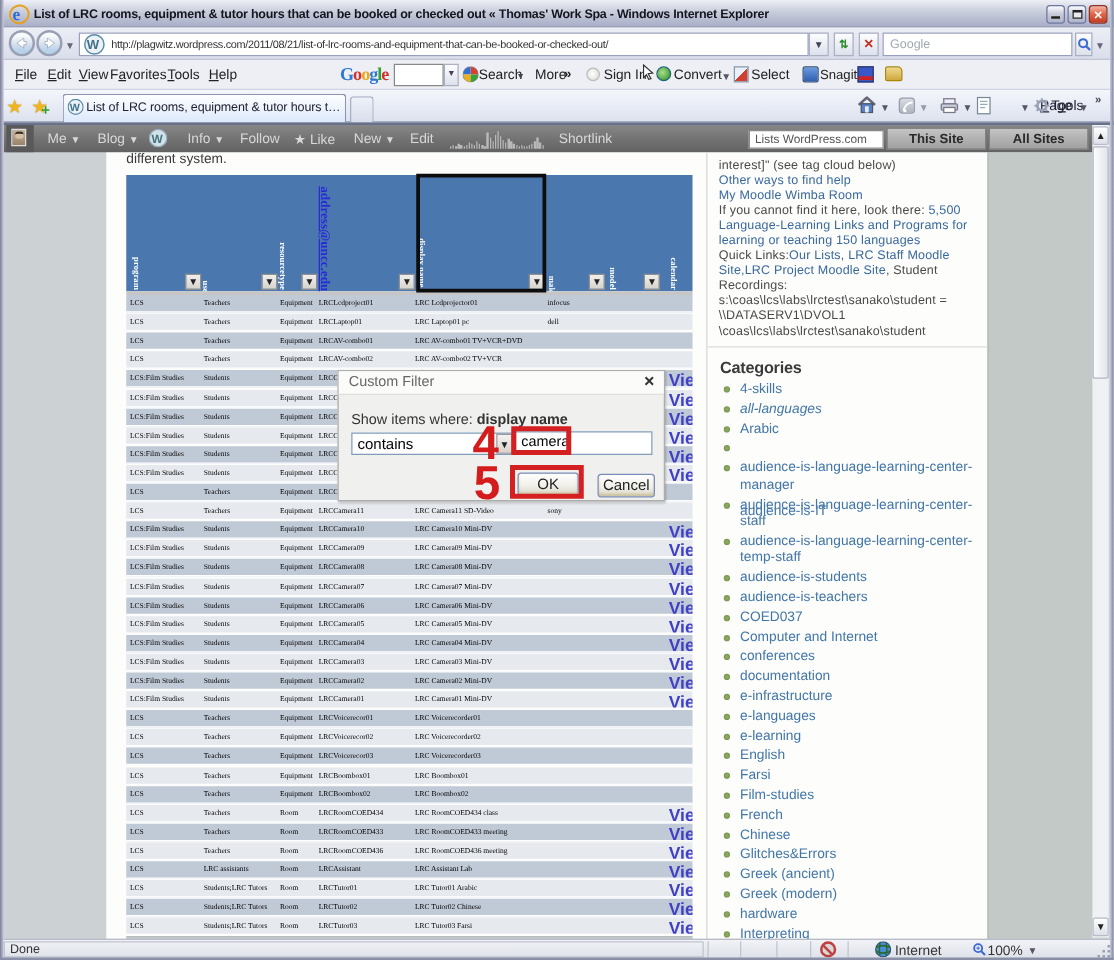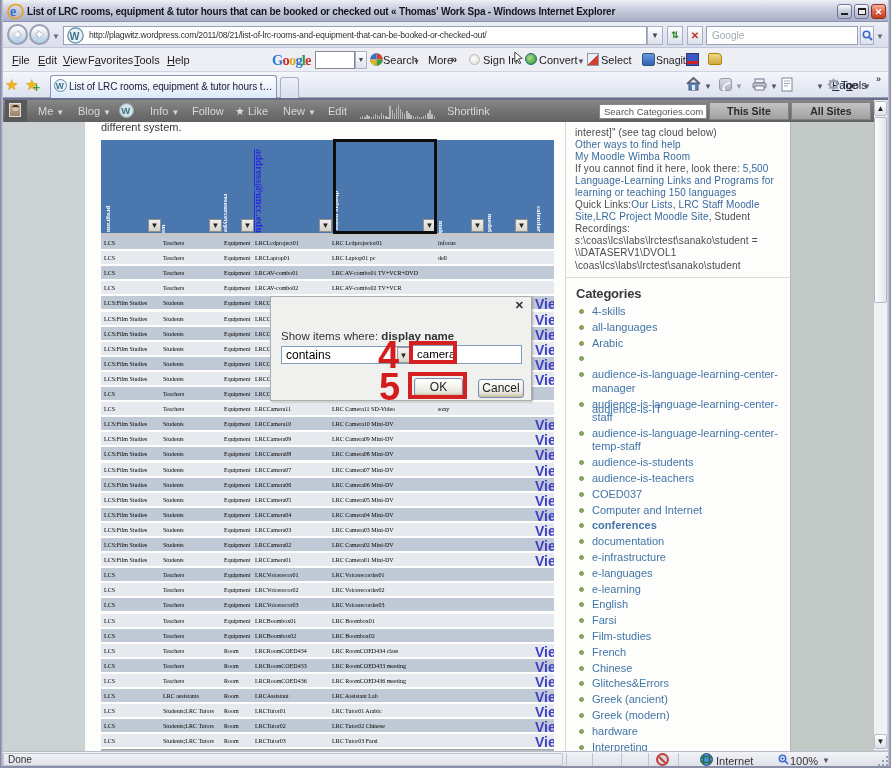--- a/index.html
+++ b/index.html
@@ -244,21 +244,21 @@
     <div style="position:absolute;left:58.8px;bottom:0;width:1.4px;height:2px;background:#b8b8b8;"></div>
     <div style="position:absolute;left:60.9px;bottom:0;width:1.4px;height:2px;background:#b8b8b8;"></div>
     <div style="position:absolute;left:63.0px;bottom:0;width:1.4px;height:3px;background:#b8b8b8;"></div>
     <div style="position:absolute;left:65.1px;bottom:0;width:1.4px;height:4px;background:#b8b8b8;"></div>
     <div style="position:absolute;left:67.2px;bottom:0;width:1.4px;height:6px;background:#b8b8b8;"></div>
     <div style="position:absolute;left:69.3px;bottom:0;width:1.4px;height:9px;background:#b8b8b8;"></div>
     <div style="position:absolute;left:71.4px;bottom:0;width:1.4px;height:5px;background:#b8b8b8;"></div>
     <div style="position:absolute;left:73.5px;bottom:0;width:1.4px;height:3px;background:#b8b8b8;"></div>
   </div>
 <div class="abs wpitem" style="left:447px;">Shortlink</div>
-<div class="abs" style="left:599px;top:104px;width:108px;height:15px;background:#fff;border:1px solid #888;font-size:9.5px;color:#555;line-height:14px;padding-left:4px;white-space:nowrap;">Search Categories.com</div>
+<div class="abs" style="left:599px;top:104px;width:108px;height:15px;background:#fff;border:1px solid #888;font-size:9.5px;color:#555;line-height:14px;padding-left:4px;white-space:nowrap;">Lists WordPress.com</div>
 <div class="abs" style="left:709px;top:102px;width:80px;height:18px;background:linear-gradient(#c4c4c4,#a0a0a0);border:1px solid #808080;font-size:10.5px;font-weight:bold;color:#2a2a2a;text-align:center;line-height:17px;">This Site</div>
 <div class="abs" style="left:791px;top:102px;width:80px;height:18px;background:linear-gradient(#c4c4c4,#a0a0a0);border:1px solid #808080;font-size:10.5px;font-weight:bold;color:#2a2a2a;text-align:center;line-height:17px;">All Sites</div>
 <div class="abs" id="pagebg"></div>
 <div class="abs" id="whitemain"></div>
 <div class="abs" id="graycol"></div>
 <div class="abs" id="sidebarline"></div>
 <div class="abs" style="left:101px;top:121px;font-size:11px;color:#3a3a3a;">different system.</div>
 <div class="abs" id="thead"></div>
 <div class="abs" id="theadband"></div>
 <div class="abs" style="left:101px;top:140px;width:453px;height:93px;overflow:hidden;">
@@ -554,41 +554,41 @@
 <a>Site,LRC Project Moodle Site</a>, Student<br>
 Recordings:<br>
 s:\coas\lcs\labs\lrctest\sanako\student =<br>
 \\DATASERV1\DVOL1<br>
 \coas\lcs\labs\lrctest\sanako\student</div>
 <div class="abs" id="sidehr"></div>
 <div class="abs" id="cathead">Categories</div>
 <div class="abs cbul" style="top:309.0px;"></div>
 <div class="abs cat" style="top:305.0px;">4-skills</div>
 <div class="abs cbul" style="top:324.8px;"></div>
-<div class="abs cat" style="top:320.8px;">all-languages</div>
+<div class="abs cat" style="top:320.8px;font-style:italic;">all-languages</div>
 <div class="abs cbul" style="top:340.6px;"></div>
 <div class="abs cat" style="top:336.6px;">Arabic</div>
 <div class="abs cbul" style="top:356.4px;"></div>
 <div class="abs cat" style="top:355px;margin-top:48px;">audience-is-IT</div>
 <div class="abs cbul" style="top:372.2px;"></div>
 <div class="abs cat" style="top:368.2px;">audience-is-language-learning-center-<br>manager</div>
 <div class="abs cbul" style="top:401.5px;"></div>
 <div class="abs cat" style="top:397.5px;">audience-is-language-learning-center-<br>staff</div>
 <div class="abs cbul" style="top:430.8px;"></div>
 <div class="abs cat" style="top:426.8px;">audience-is-language-learning-center-<br>temp-staff</div>
 <div class="abs cbul" style="top:460.1px;"></div>
 <div class="abs cat" style="top:456.1px;">audience-is-students</div>
 <div class="abs cbul" style="top:475.9px;"></div>
 <div class="abs cat" style="top:471.9px;">audience-is-teachers</div>
 <div class="abs cbul" style="top:491.7px;"></div>
 <div class="abs cat" style="top:487.7px;">COED037</div>
 <div class="abs cbul" style="top:507.5px;"></div>
 <div class="abs cat" style="top:503.5px;">Computer and Internet</div>
 <div class="abs cbul" style="top:523.3px;"></div>
-<div class="abs cat" style="top:519.3px;font-weight:bold;">conferences</div>
+<div class="abs cat" style="top:519.3px;">conferences</div>
 <div class="abs cbul" style="top:539.1px;"></div>
 <div class="abs cat" style="top:535.1px;">documentation</div>
 <div class="abs cbul" style="top:554.9px;"></div>
 <div class="abs cat" style="top:550.9px;">e-infrastructure</div>
 <div class="abs cbul" style="top:570.7px;"></div>
 <div class="abs cat" style="top:566.7px;">e-languages</div>
 <div class="abs cbul" style="top:586.5px;"></div>
 <div class="abs cat" style="top:582.5px;">e-learning</div>
 <div class="abs cbul" style="top:602.3px;"></div>
 <div class="abs cat" style="top:598.3px;">English</div>
@@ -604,20 +604,21 @@
 <div class="abs cat" style="top:677.3px;">Glitches&amp;Errors</div>
 <div class="abs cbul" style="top:697.1px;"></div>
 <div class="abs cat" style="top:693.1px;">Greek (ancient)</div>
 <div class="abs cbul" style="top:712.9px;"></div>
 <div class="abs cat" style="top:708.9px;">Greek (modern)</div>
 <div class="abs cbul" style="top:728.7px;"></div>
 <div class="abs cat" style="top:724.7px;">hardware</div>
 <div class="abs cbul" style="top:744.5px;"></div>
 <div class="abs cat" style="top:740.5px;">Interpreting</div>
 <div class="abs" id="dlg">
+<div class="abs" id="dlgtitle">Custom Filter</div>
 <div class="abs" id="dlgx">✕</div>
 <div class="abs" id="dlgshow">Show items where: <b>display name</b></div>
 <div class="abs" id="dlgsel">contains<div class="abs" id="dlgselbtn">▼</div></div>
 <div class="abs" id="dlginput">camera</div>
 <div class="abs xpbtn" style="left:143px;top:81px;width:49px;">OK</div>
 <div class="abs xpbtn" style="left:207px;top:82px;width:46px;">Cancel</div>
 </div>
 <div class="abs redbox" style="left:409px;top:341px;width:48px;height:23px;"></div>
 <div class="abs redbox" style="left:408px;top:372px;width:59px;height:27px;"></div>
 <div class="abs rednum" style="left:378px;top:334px;">4</div>

